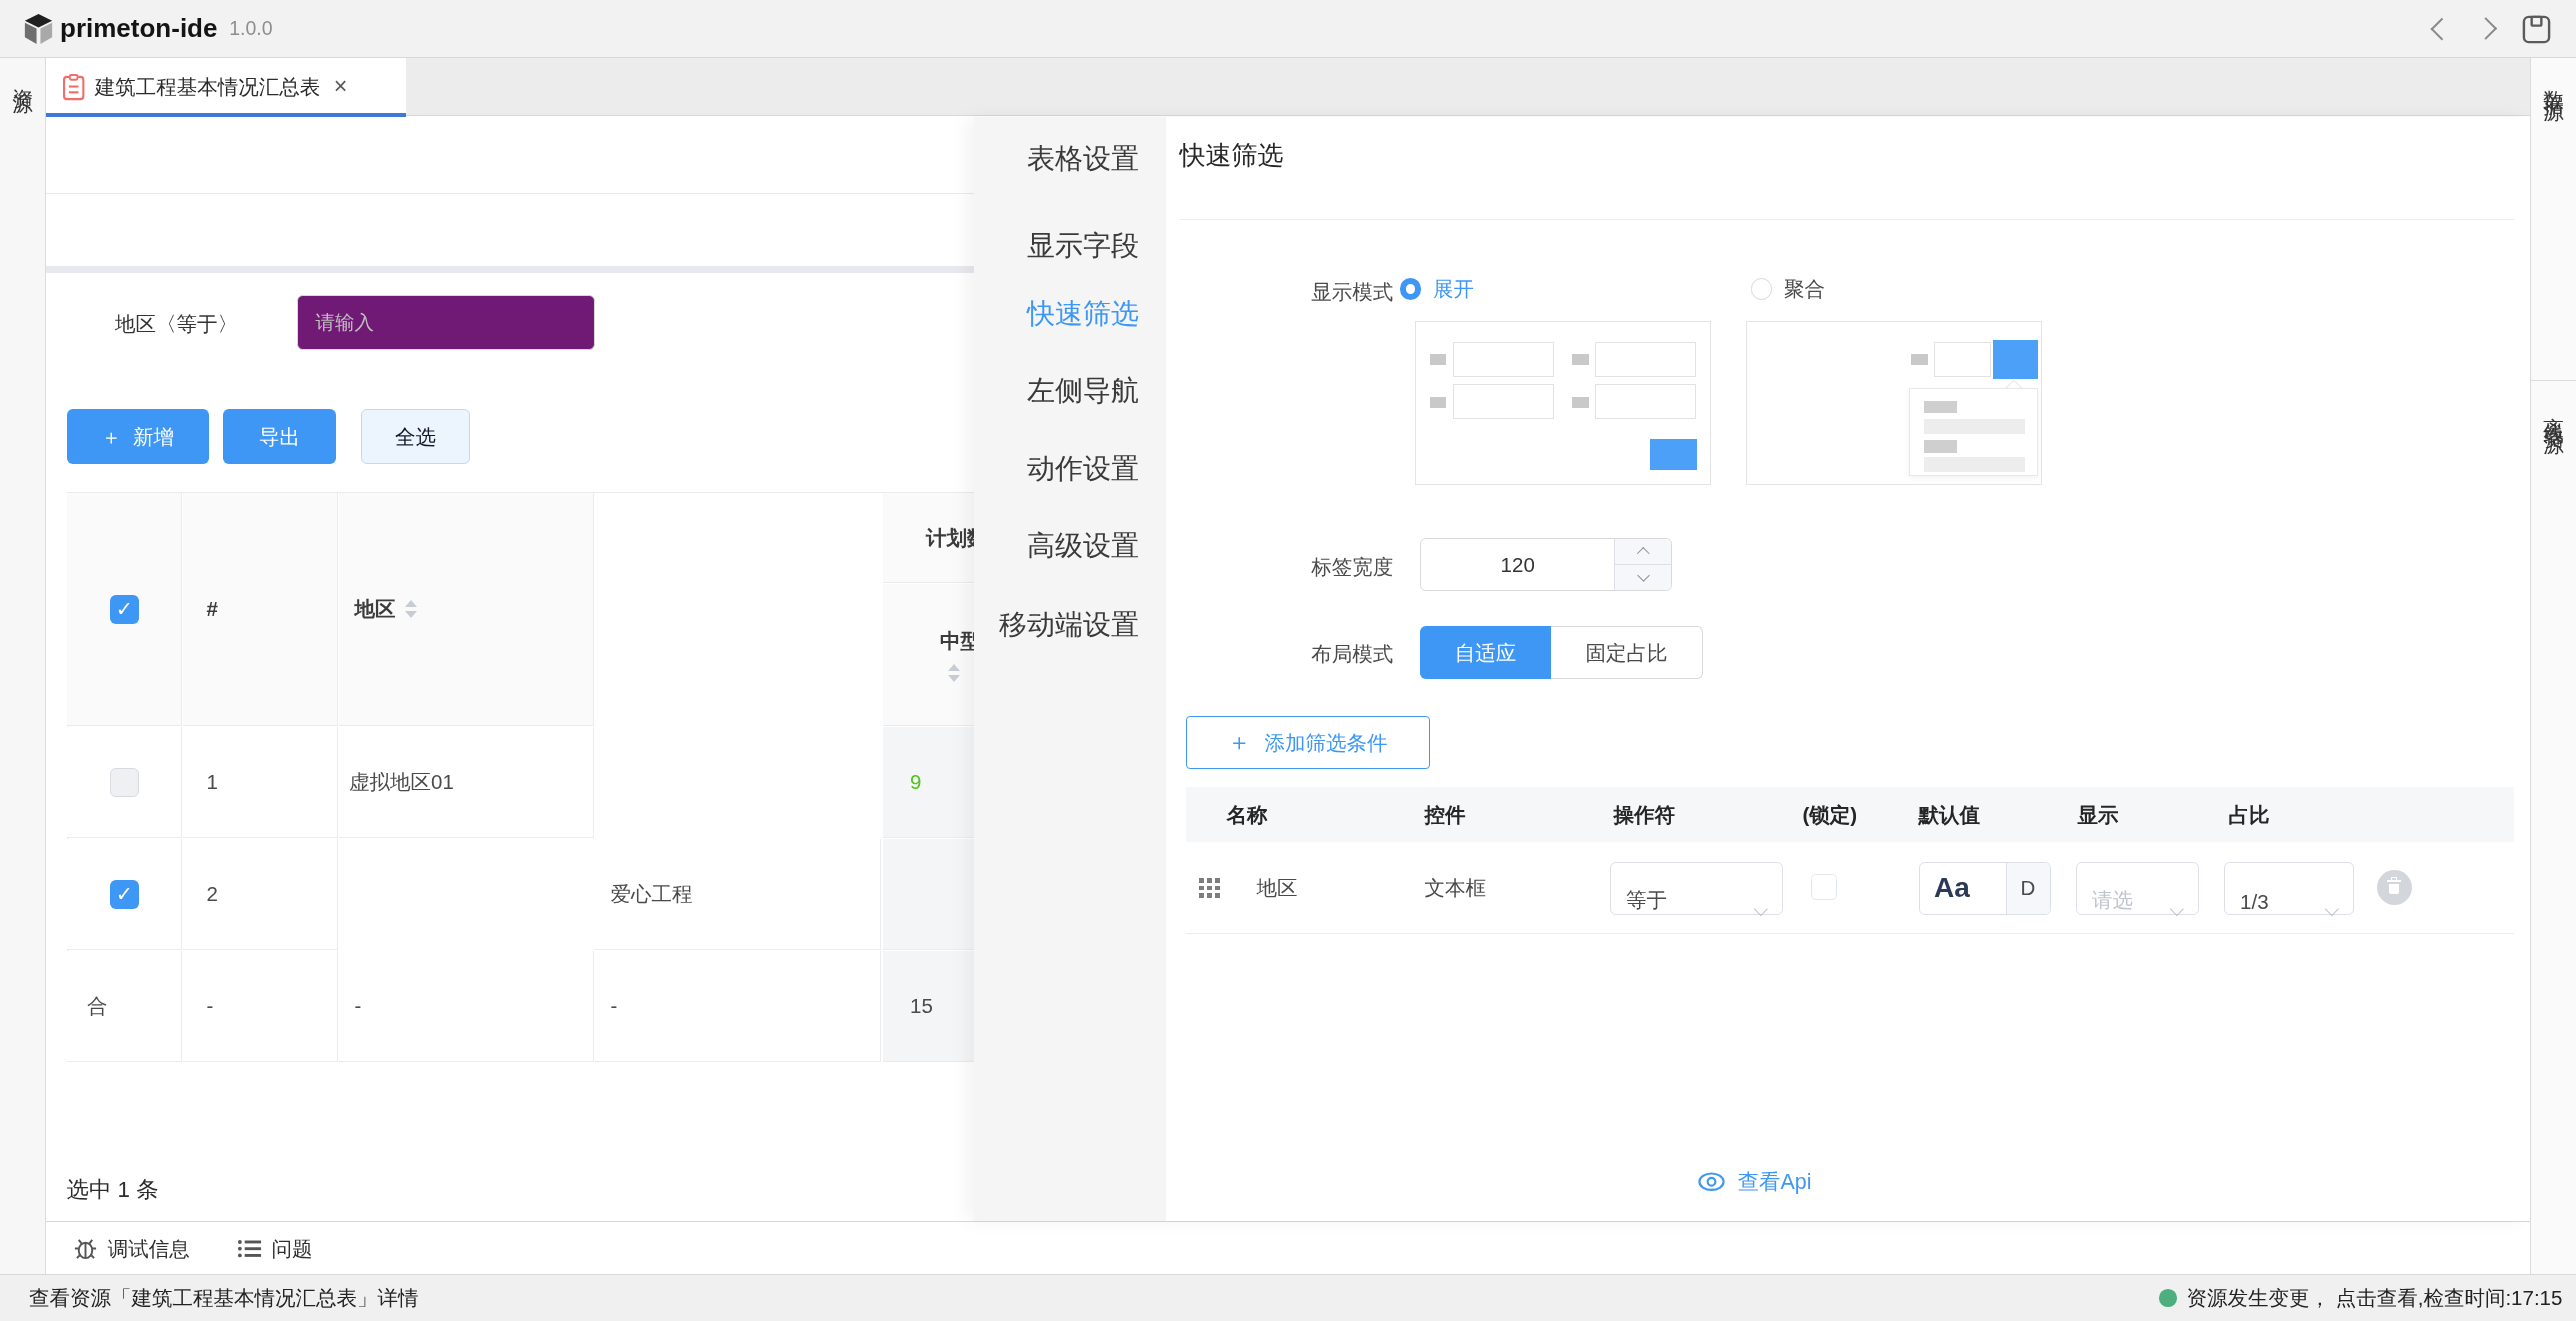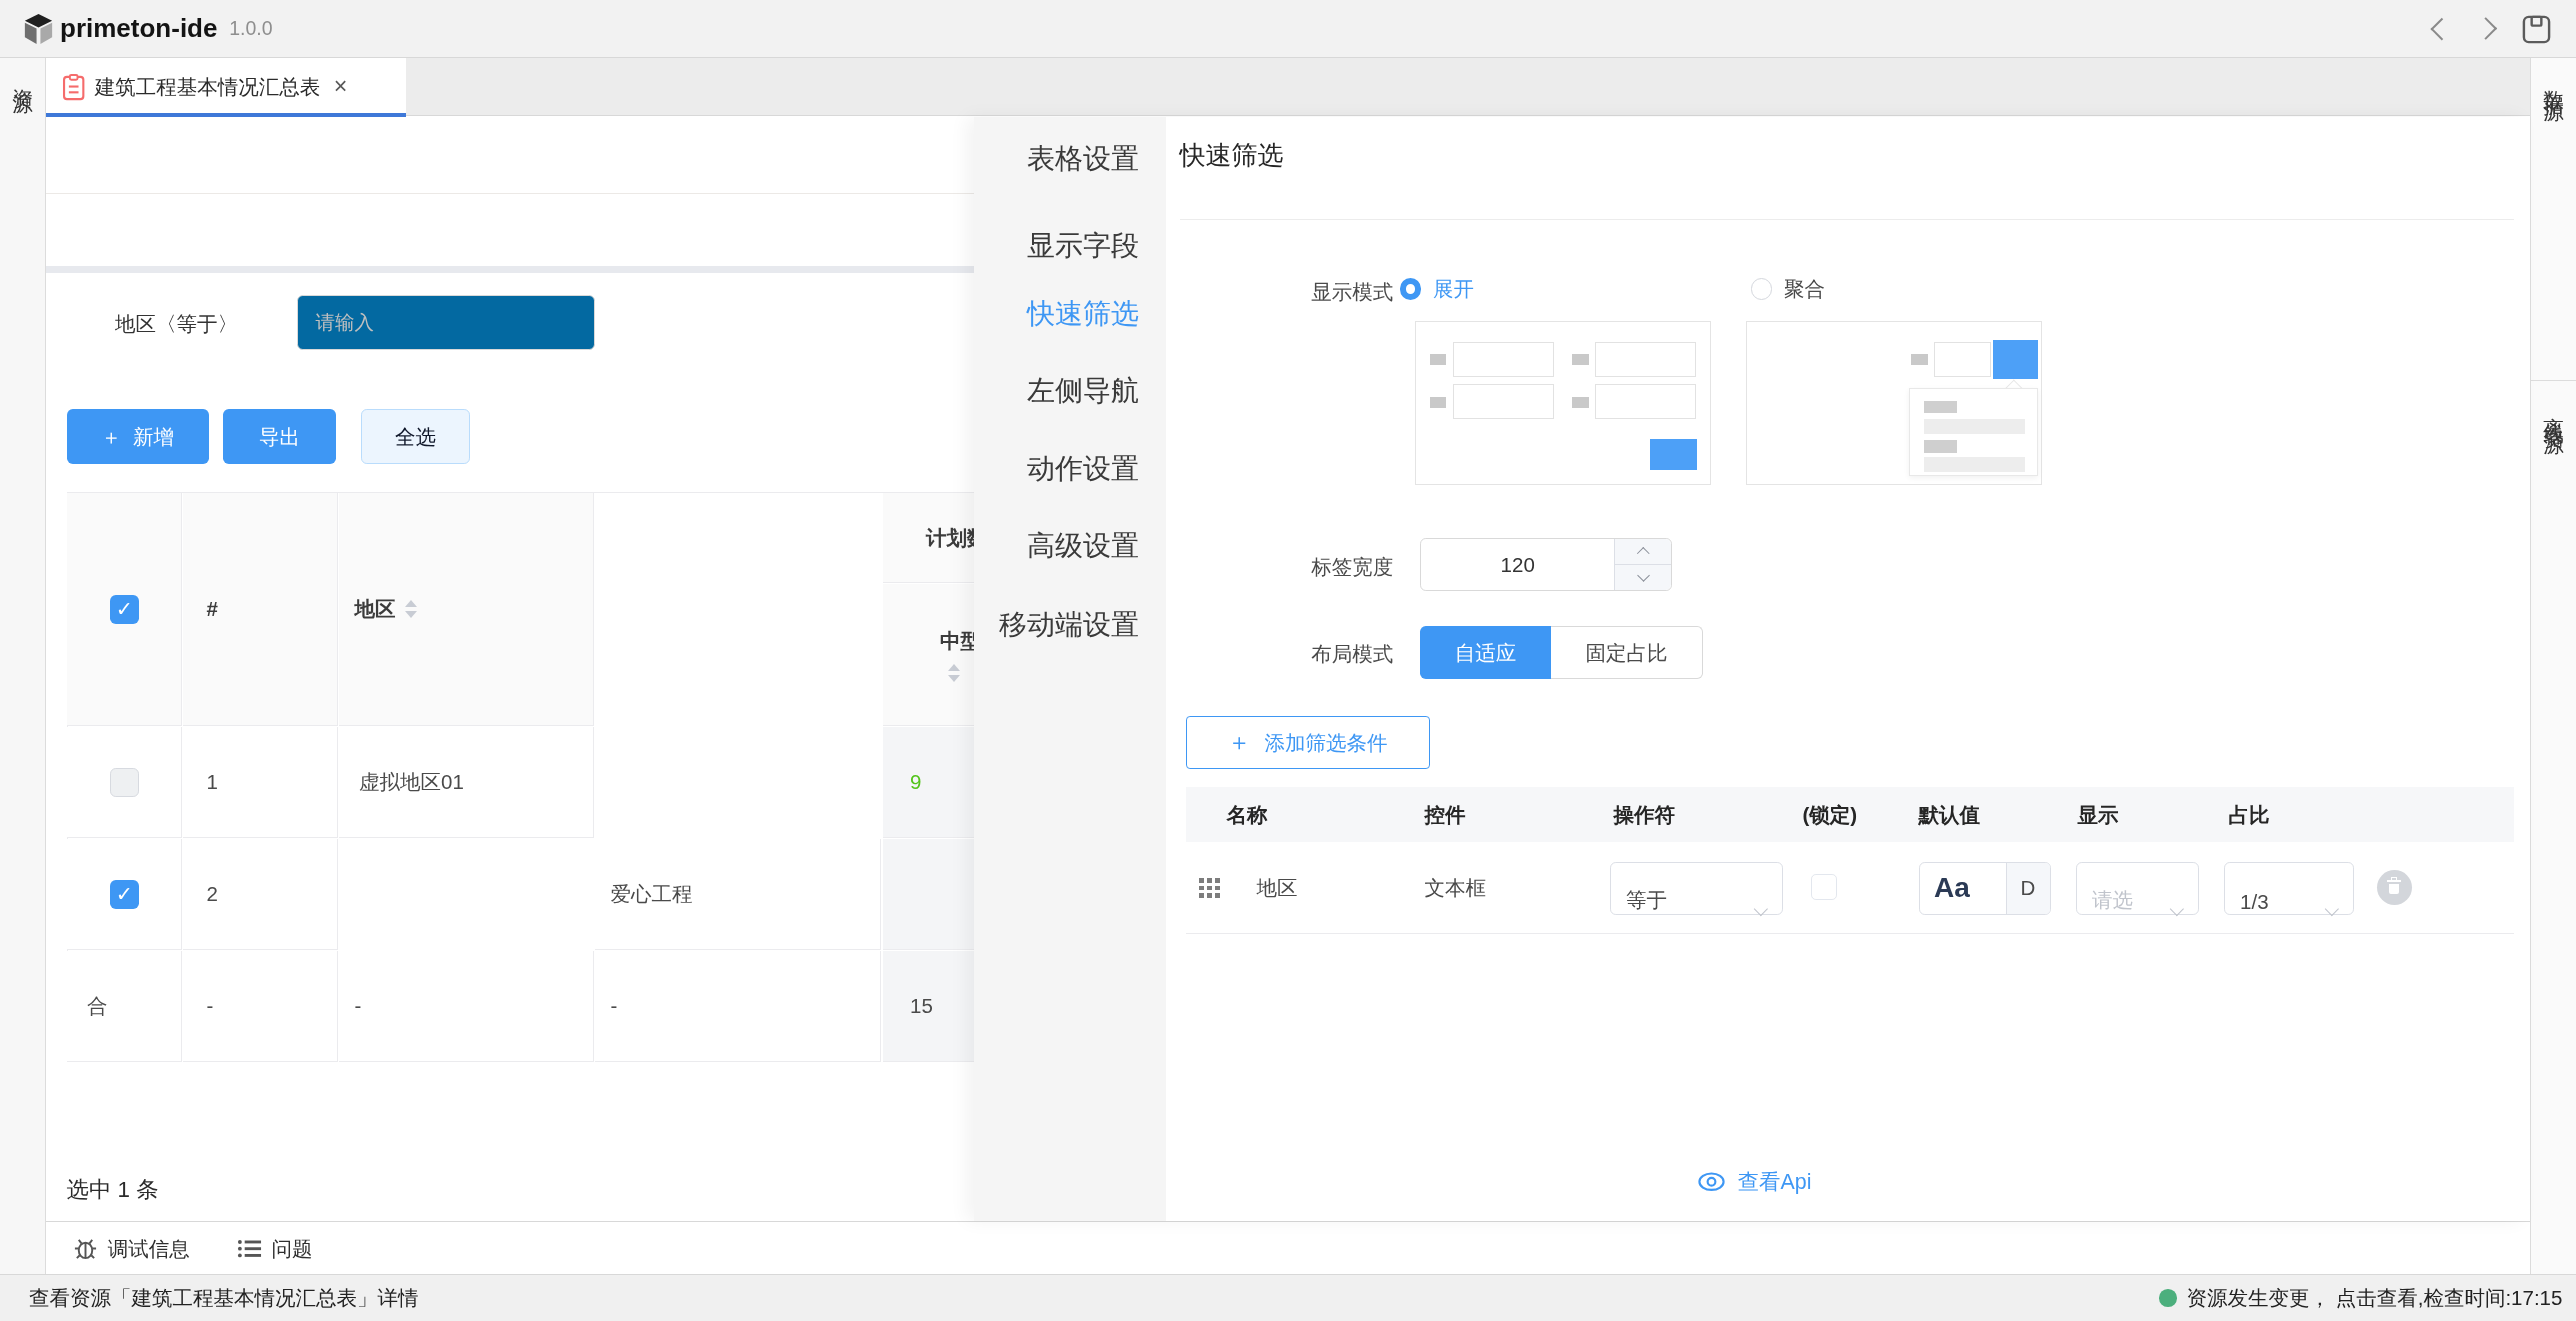--- a/index.html
+++ b/index.html
@@ -29,21 +29,21 @@
   #tab-underline{left:0;top:55px;width:360px;height:3.9px;background:#3e78d8;}
   #tab-title{font-size:20.5px;color:#2b2b2b;margin:0 13.6px 0 9.7px;white-space:nowrap;}
   #tab-close{font-size:23.4px;color:#595959;line-height:1;}
 
   
   #main{left:46px;top:117px;width:2484px;height:1104px;background:#fff;}
   .hline1{left:0;top:76px;width:2484px;border-top:1px solid #ece9e6;}
   .hband{left:0;top:149px;width:2484px;height:6.8px;background:#e7e9ee;}
 
   #qfilter-label{left:69px;top:193px;font-size:20.5px;color:#333;}
-  #qfilter-input{left:251px;top:178px;width:298px;height:55px;border:1px solid #d9d9d9;border-radius:5.8px;background:#0369a1;display:flex;align-items:center;padding:0 17.5px;font-size:19.5px;color:#bfbfbf;}
+  #qfilter-input{left:251px;top:178px;width:298px;height:55px;border:1px solid #d9d9d9;border-radius:5.8px;background:#701a75;display:flex;align-items:center;padding:0 17.5px;font-size:19.5px;color:#bfbfbf;}
 
   .btn{position:absolute;height:55px;border-radius:5.8px;display:flex;align-items:center;justify-content:center;font-size:20.5px;}
   .btn-blue{background:#3e97f4;color:#fff;}
   .btn-lite{background:#ecf5fe;color:#0f172a;border:1px solid #b9dcfc;justify-content:center;}
 
   
   .cell{position:absolute;border-right:1px solid #ebebee;border-bottom:1px solid #ebebee;display:flex;align-items:center;font-size:20.5px;color:#4a4a4a;background:#fff;}
   .hcell{background:#fafafa;color:#3c3c3c;font-weight:bold;}
   .dimcell{background:#f4f5f7;}
   #tbl-left-border{left:20.5px;top:375px;width:1px;height:570px;background:#ebebee;}
@@ -230,21 +230,21 @@
           <i class="dn"></i>
         </span>
     </div>
 
     <div class="cell" style="left:21.4px;top:610px;width:115px;height:111px;justify-content:center;">
       <div class="checkbox cb-off"></div>
     </div>
     <div class="cell" style="left:137px;top:610px;width:155px;height:111px;padding-left:23.4px;">
         <span>1</span>
       </div>
-    <div class="cell" style="left:293px;top:610px;width:255px;height:111px;padding-left:20px;">
+    <div class="cell" style="left:293px;top:610px;width:255px;height:111px;padding-left:10px;">
         <span>虚拟地区01</span>
       </div>
     <div class="cell dimcell" style="left:837px;top:610px;width:179px;height:111px;padding-left:27px;">
         <span class="green">9</span>
       </div>
 
     <div class="cell" style="left:21.4px;top:722px;width:115px;height:111px;justify-content:center;">
       <div class="checkbox cb-on">
           <span>✓</span>
         </div>

